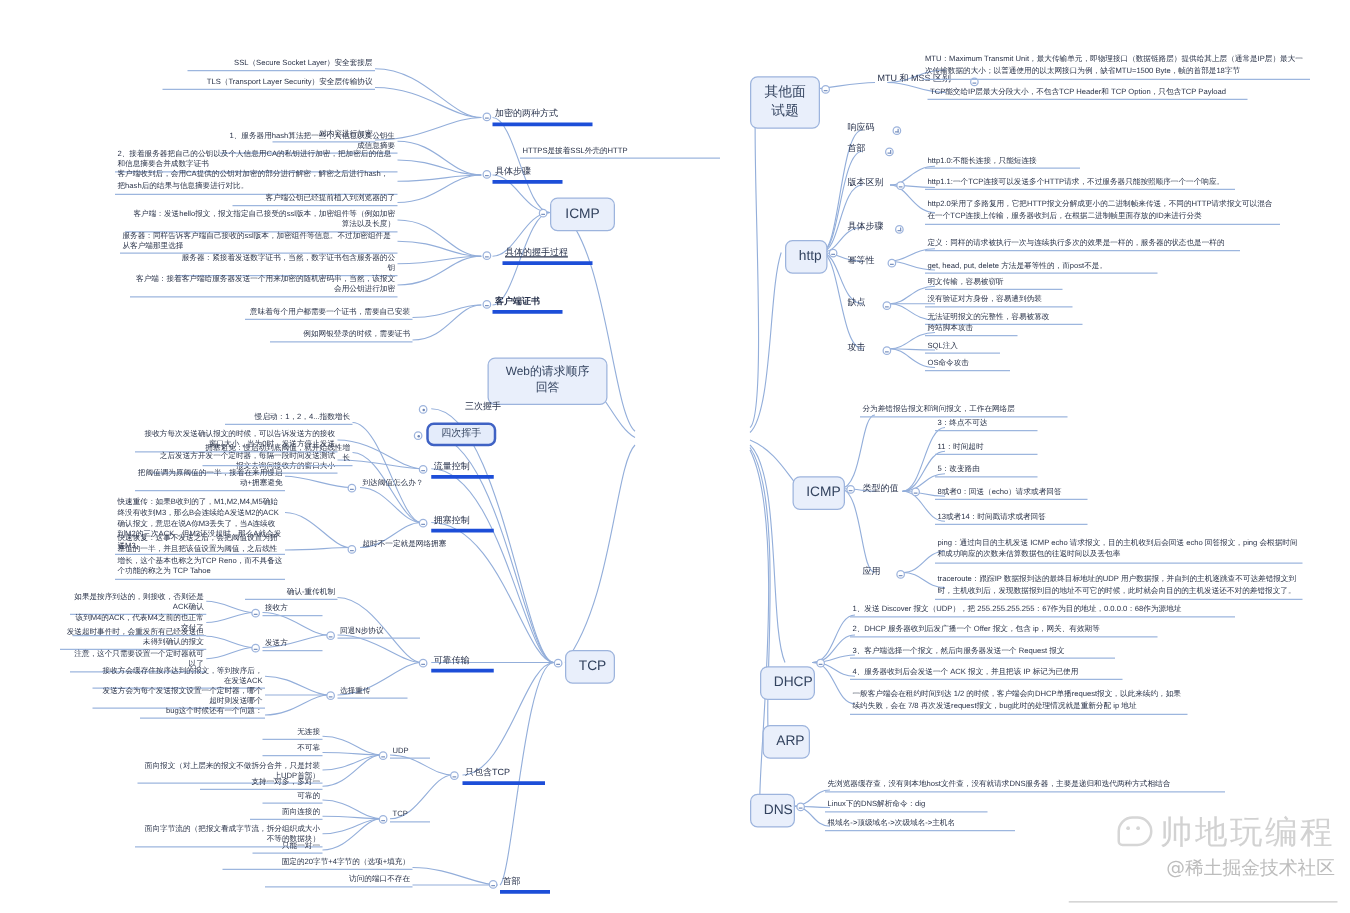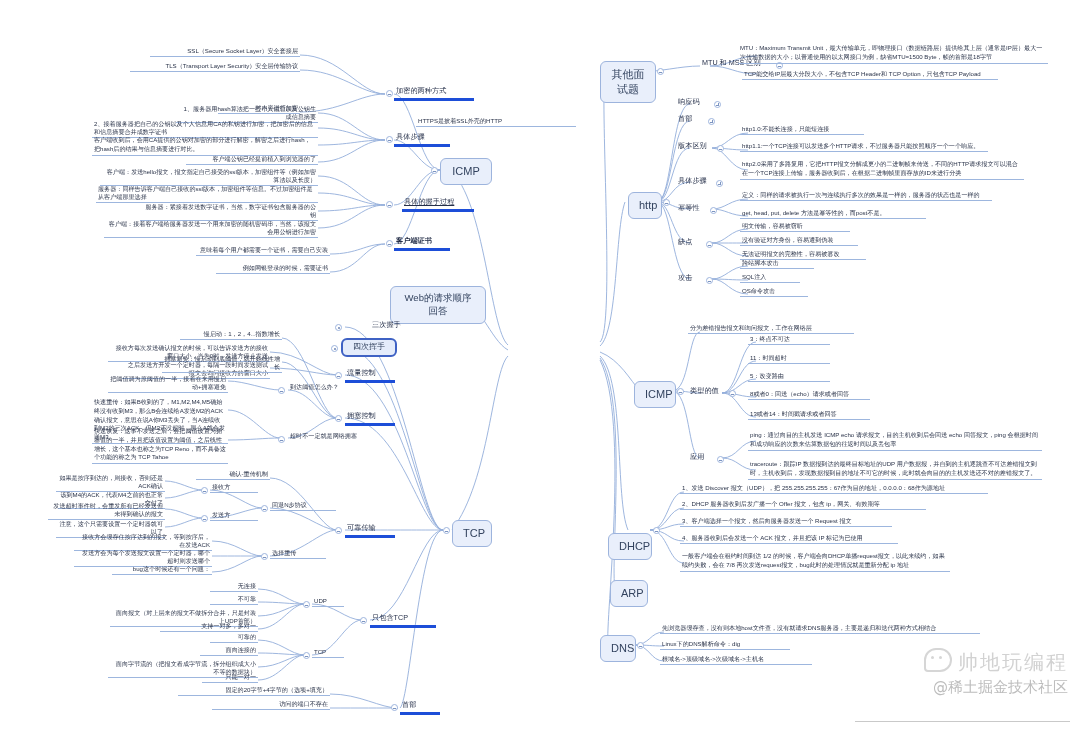--- a/index.html
+++ b/index.html
@@ -89,21 +89,21 @@
   
   #watermark{
     position:absolute;right:12px;bottom:8px;
     width:230px;height:74px;
     color:#cfcfcf;
     text-align:right;
     pointer-events:none;
     user-select:none;
   }
   #watermark .wm-top{
-    font-size:20px;letter-spacing:2px;color:#d2d2d2;
+    font-size:26px;letter-spacing:2px;color:#d2d2d2;
     font-family:Liberation Serif, serif;
   }
   #watermark .wm-bot{
     font-size:15px;color:#bdbdbd;margin-top:2px;
     font-family:"DejaVu Sans",sans-serif;
   }
   #watermark .wm-chat{
     display:inline-block;width:24px;height:20px;border:2px solid #d6d6d6;
     border-radius:12px 12px 12px 4px;margin-right:6px;vertical-align:-3px;position:relative;
   }

